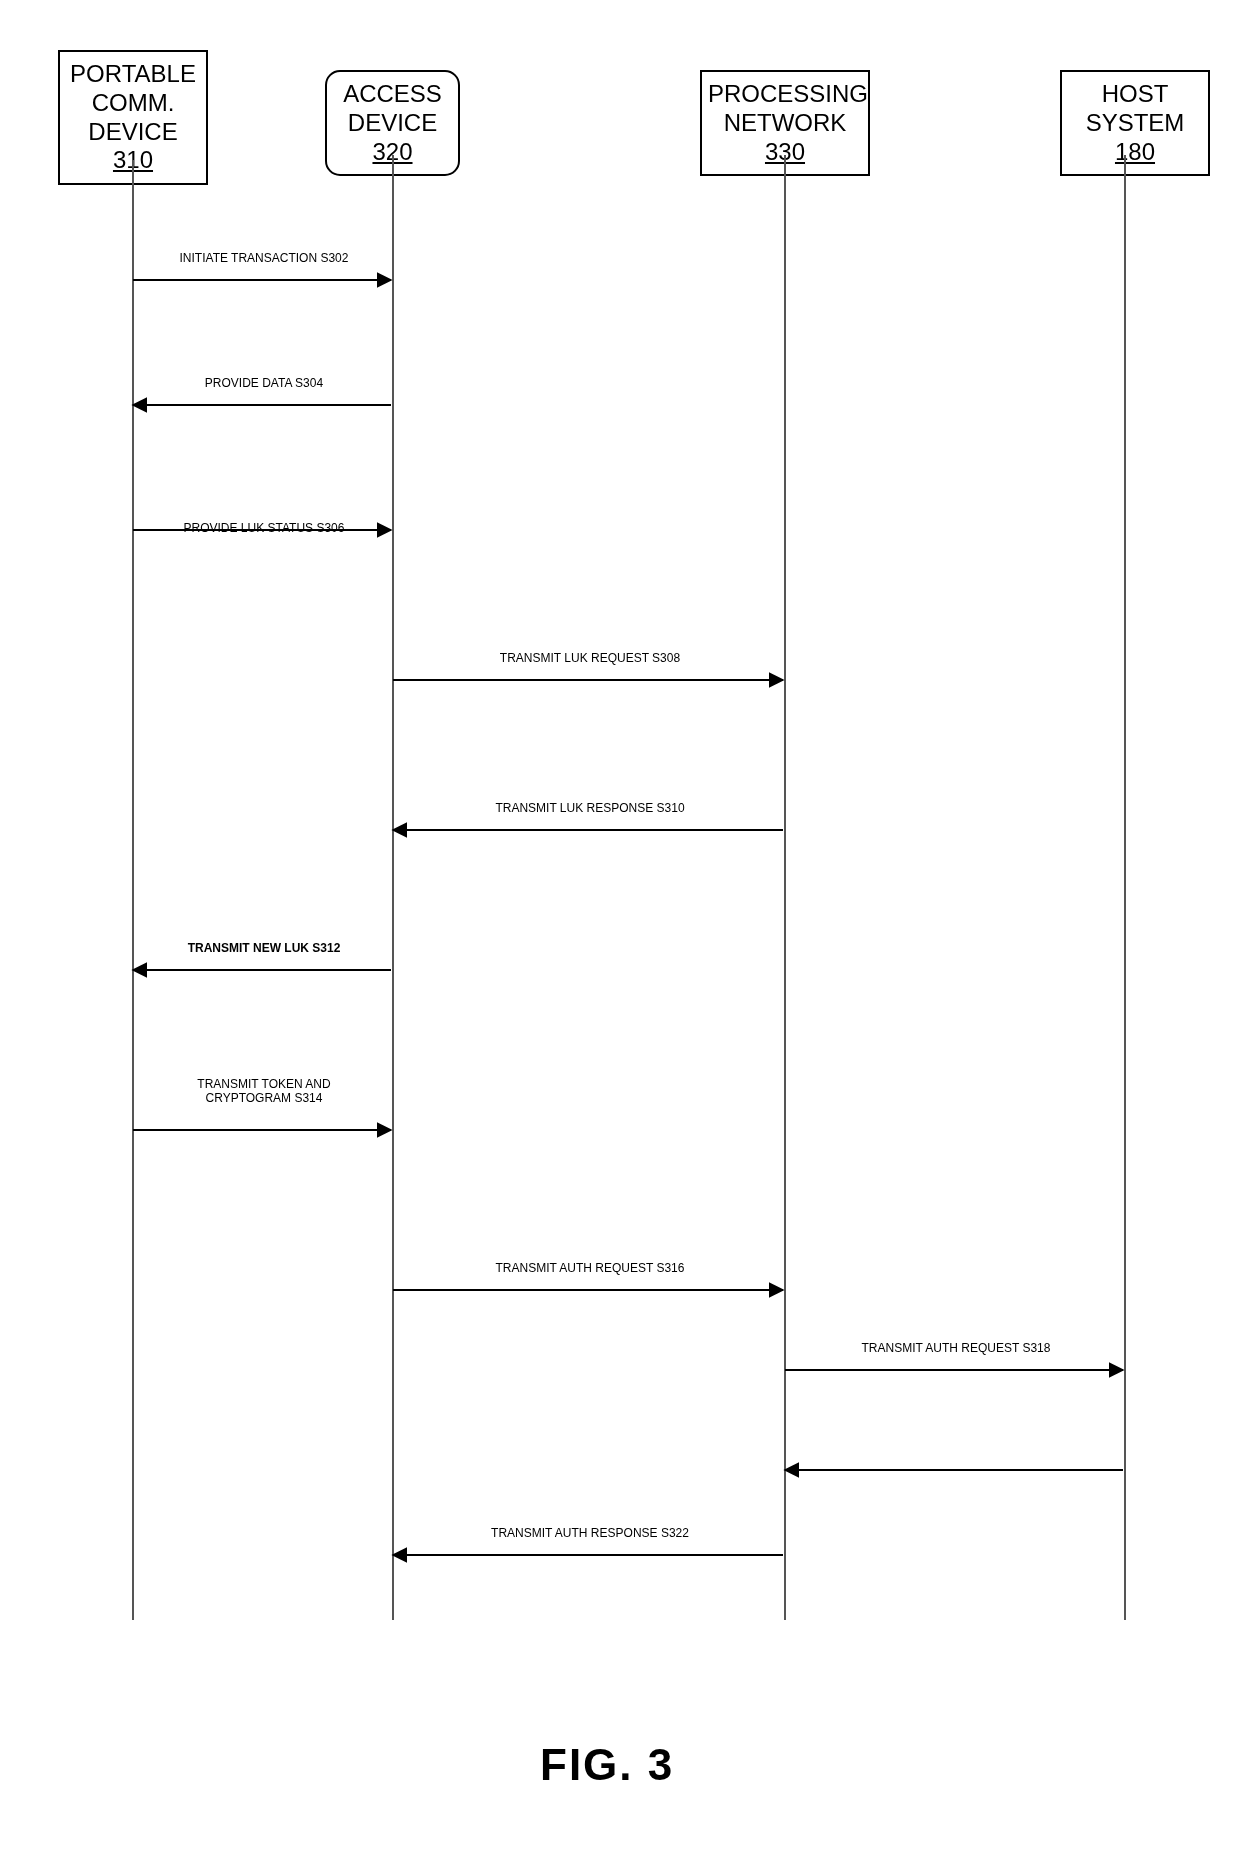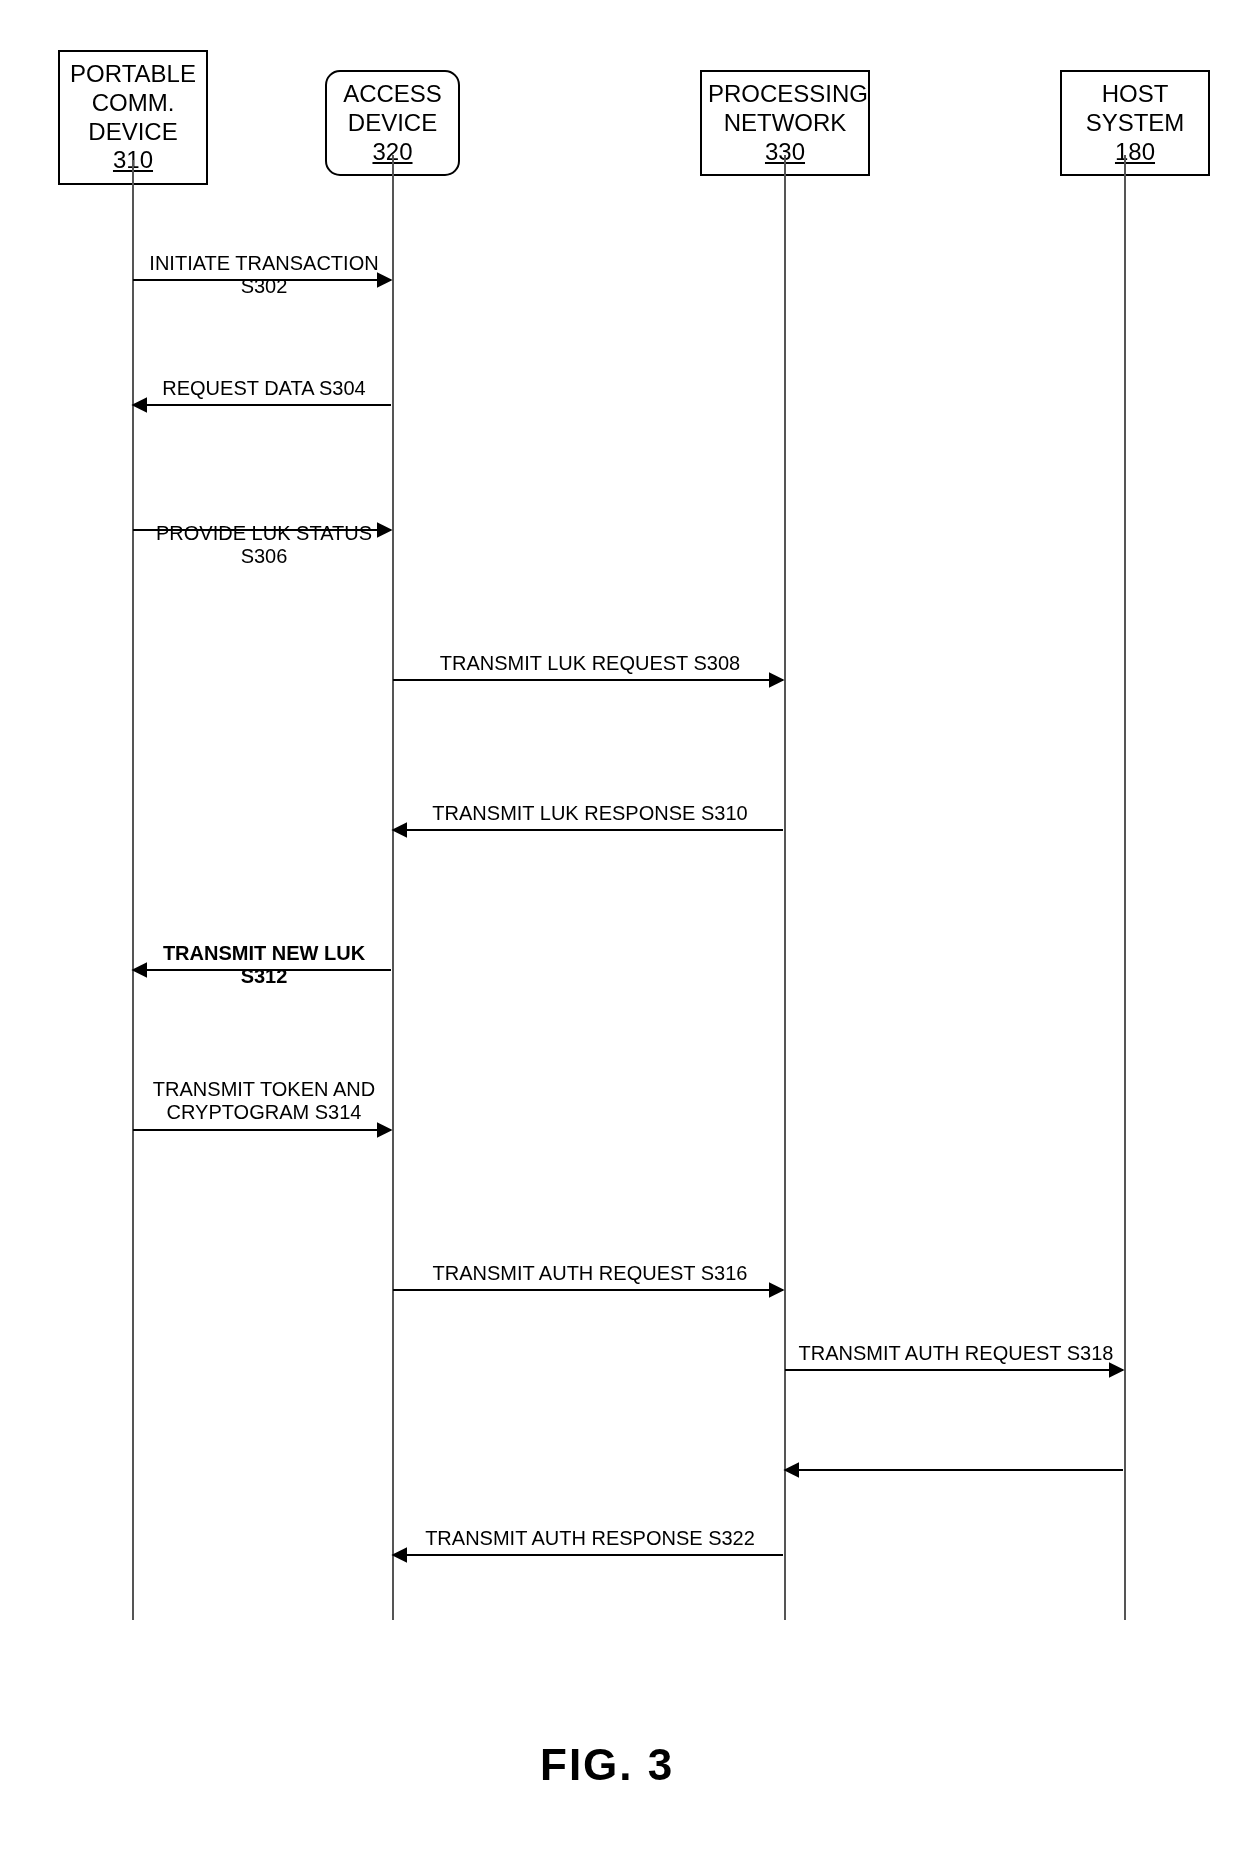--- a/index.html
+++ b/index.html
@@ -26,21 +26,21 @@
   .entity .ref {
     text-decoration: underline;
   }
   .lifeline {
     position: absolute;
     width: 0;
     border-left: 2px solid #555;
   }
   .msg-label {
     position: absolute;
-    font-size: 20px;
+    font-size: 12px;
     text-align: center;
     line-height: 1.15;
   }
   .fig-label {
     position: absolute;
     font-size: 44px;
     font-weight: 700;
     letter-spacing: 2px;
   }
   svg.arrows {
@@ -108,21 +108,21 @@
     <line x1="393" y1="1290" x2="783" y2="1290" stroke="#000" stroke-width="2" marker-end="url(#ah)"></line>
 
     <line x1="785" y1="1370" x2="1123" y2="1370" stroke="#000" stroke-width="2" marker-end="url(#ah)"></line>
 
     <line x1="1123" y1="1470" x2="785" y2="1470" stroke="#000" stroke-width="2" marker-end="url(#ah)"></line>
 
     <line x1="783" y1="1555" x2="393" y2="1555" stroke="#000" stroke-width="2" marker-end="url(#ah)"></line>
   </svg>
 
   <div class="msg-label" style="left:140px; top:252px; width:248px;">INITIATE TRANSACTION S302</div>
-  <div class="msg-label" style="left:140px; top:377px; width:248px;">REQUEST DATA S304</div>
+  <div class="msg-label" style="left:140px; top:377px; width:248px;">PROVIDE DATA S304</div>
   <div class="msg-label" style="left:140px; top:522px; width:248px;">PROVIDE LUK STATUS S306</div>
   <div class="msg-label" style="left:400px; top:652px; width:380px;">TRANSMIT LUK REQUEST S308</div>
   <div class="msg-label" style="left:400px; top:802px; width:380px;">TRANSMIT LUK RESPONSE S310</div>
   <div class="msg-label" style="left:140px; top:942px; width:248px;font-weight:bold;">TRANSMIT NEW LUK S312</div>
   <div class="msg-label" style="left:140px; top:1078px; width:248px;">
     <span>TRANSMIT TOKEN AND</span><br>
     <span>CRYPTOGRAM S314</span>
   </div>
   <div class="msg-label" style="left:400px; top:1262px; width:380px;">TRANSMIT AUTH REQUEST S316</div>
   <div class="msg-label" style="left:792px; top:1342px; width:328px;">TRANSMIT AUTH REQUEST S318</div>

